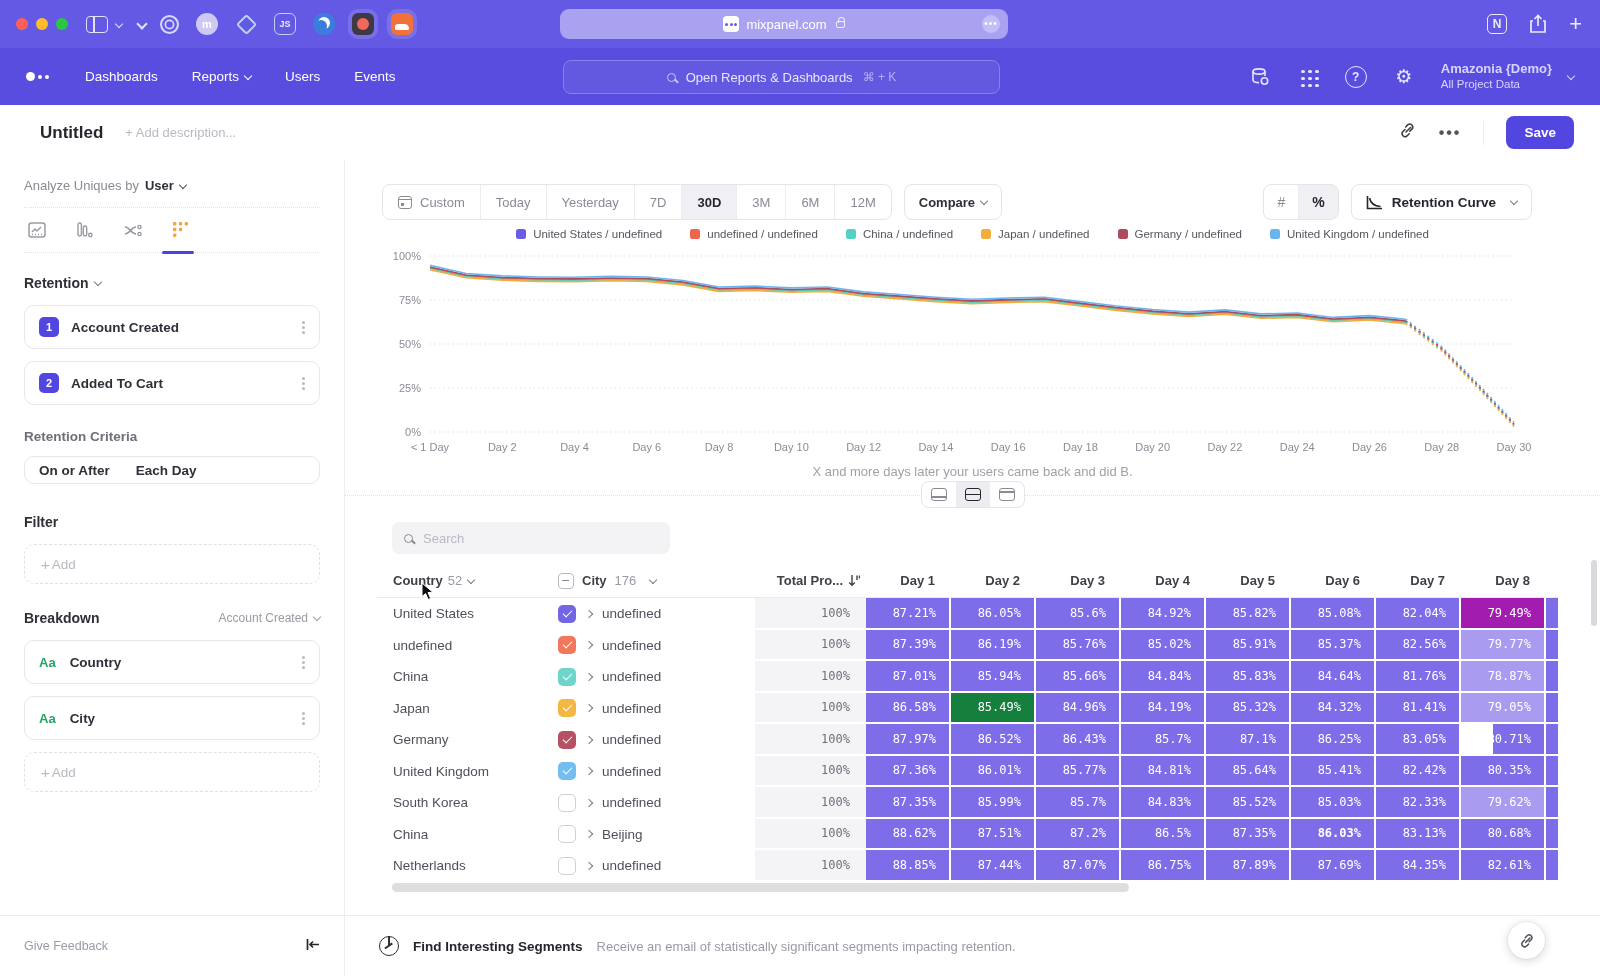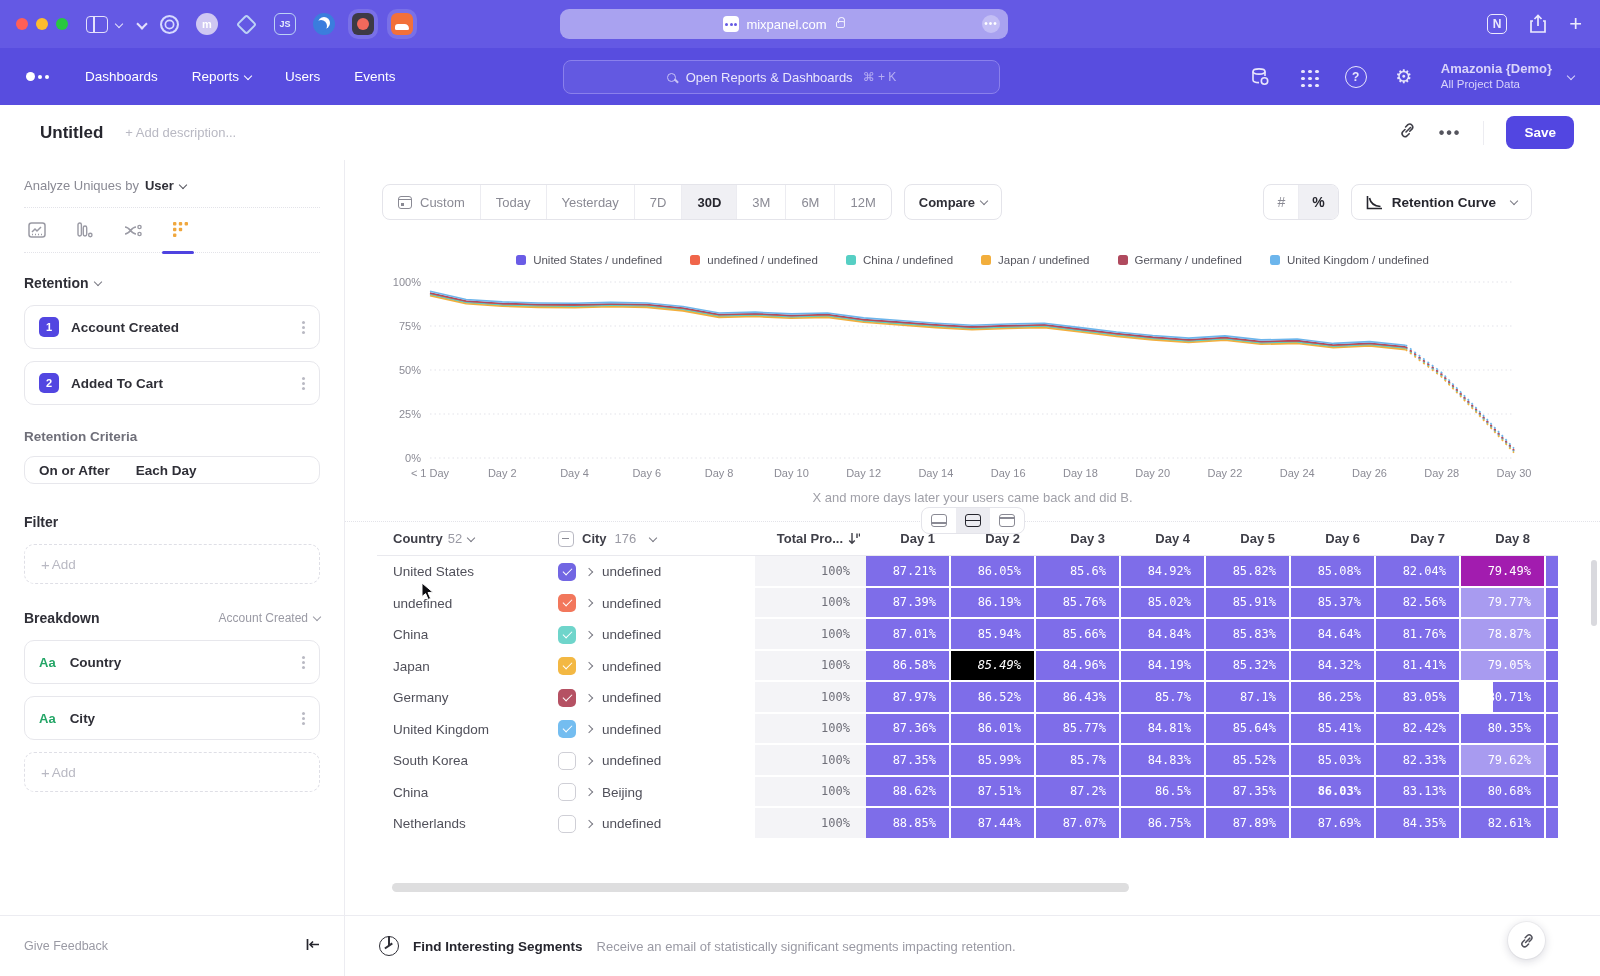--- a/index.html
+++ b/index.html
@@ -130,21 +130,21 @@
   .cal-ic:after{content:""; position:absolute; bottom:2px; left:2px; width:3px; height:3px; background:#8a8a94;}
   .compare-btn { display:flex; align-items:center; border:1px solid #e4e4ea; border-radius:8px; height:36px; padding:0 14px; font-size:13px; color:#2f2f37; font-weight:600; margin-left:12px; background:#fff; cursor:pointer;}
   .compare-btn .chev{ color:#7a7a84;}
   .toolbar-right { margin-left:auto; display:flex; align-items:center; gap:12px;}
   .numpct { display:flex; border:1px solid #e4e4ea; border-radius:8px; overflow:hidden; height:36px;}
   .numpct .seg-item { padding:0 13px; font-size:14px;}
   .chart-type-btn { display:flex; align-items:center; gap:9px; border:1px solid #e4e4ea; border-radius:8px; height:36px; padding:0 14px; font-size:13.5px; color:#26262e; font-weight:700; background:#fff; cursor:pointer;}
   .chart-type-btn .chev { color:#7a7a84;}
 
   
-  .legend { display:flex; justify-content:center; gap:28px; margin-top:34px; }
+  .legend { display:flex; justify-content:center; gap:28px; margin-top:8px; }
   .legend-item { display:flex; align-items:center; gap:7px; font-size:11.5px; color:#55555e;}
   .legend-item i { width:10px; height:10px; border-radius:2.5px; display:block;}
   .chart-wrap { margin:6px 0 0 47px; }
   .chart-caption { text-align:center; font-size:13px; color:#a0a0a8; margin-top:2px;}
 
   
   .view-divider { position:relative; border-top:1px dotted #e3e3e9; margin-top:16px; height:0;}
   .view-toggle { position:absolute; left:50%; top:-15px; transform:translateX(-50%); display:flex; border:1px solid #e4e4ea; border-radius:8px; background:#fff; overflow:hidden;}
   .vt-item { padding:6px 9px; display:flex; align-items:center; justify-content:center; cursor:pointer;}
   .vt-item.active { background:#ececf1;}
@@ -529,20 +529,24 @@
           </span>
         <span class="vt-item active">
             <span class="vt-glyph middle"></span>
           </span>
         <span class="vt-item">
             <span class="vt-glyph top"></span>
           </span>
       </div>
     </div>
 
+    <div class="search-box">
+      <span class="mag"></span>
+      <input type="text" placeholder="Search" style="">
+    </div>
 
     <div class="rt-table">
       <div class="rt-row rt-head">
         <div class="h-country">
           <span>Country</span>
           <span class="h-count">52</span>
           <span class="chev"></span>
         </div>
         <div class="h-city">
           <span class="h-check"></span>
@@ -624,21 +628,21 @@
           </div>
           <div class="rt-row">
             <div class="c-country">Japan</div>
             <div class="c-city">
               <span class="cbx checked" style="background: rgb(243, 184, 67);"></span>
               <span class="chev chev-right"></span>
               <span>undefined</span>
             </div>
             <div class="c-total">100%</div>
             <div class="c-day" style="background: rgb(126, 109, 233);">86.58%</div>
-            <div class="c-day" style="background: #000000; font-style: italic;">85.49%</div>
+            <div class="c-day" style="background: #15803d;">85.49%</div>
             <div class="c-day" style="background: rgb(126, 109, 233);">84.96%</div>
             <div class="c-day" style="background: rgb(126, 109, 233);">84.19%</div>
             <div class="c-day" style="background: rgb(126, 109, 233);">85.32%</div>
             <div class="c-day" style="background: rgb(126, 109, 233);">84.32%</div>
             <div class="c-day" style="background: rgb(126, 109, 233);">81.41%</div>
             <div class="c-day" style="background: rgb(168, 155, 240);">79.05%</div>
             <div class="c-sliver" style="background: rgb(126, 109, 233);"></div>
           </div>
           <div class="rt-row">
             <div class="c-country">Germany</div>

